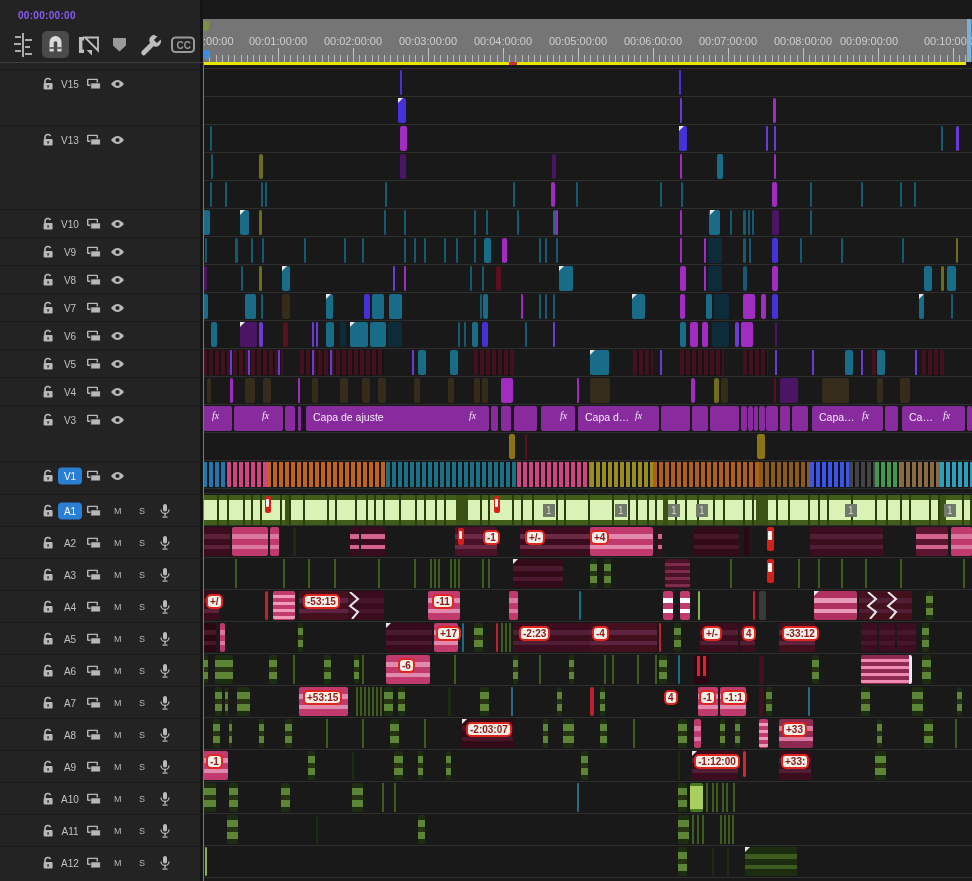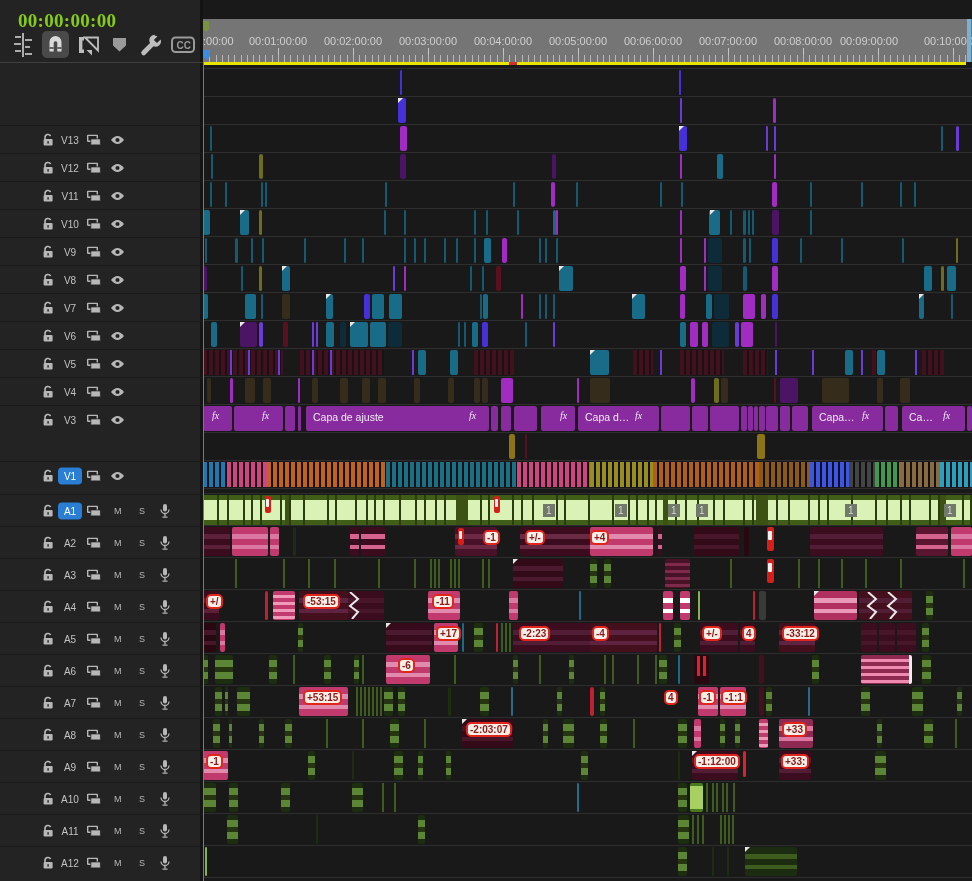--- a/index.html
+++ b/index.html
@@ -1,19 +1,19 @@
 <!DOCTYPE html>
 <html><head><meta charset="utf-8"><style>
 * { margin:0; padding:0; box-sizing:border-box; }
 body { width:972px; height:881px; background:#191919; overflow:hidden;
        font-family:"Liberation Sans",sans-serif; position:relative; }
 .hp { position:absolute; left:0; top:0; width:203px; height:881px; background:#232323;
       border-right:3px solid #141414; }
-.tc { position:absolute; left:18px; top:10px; color:#84cc16; font-size:19px; font-weight:bold;
-      letter-spacing:0.3px;font-family:Liberation Serif, serif; }
+.tc { position:absolute; left:18px; top:10px; color:#8b5cf6; font-size:10px; font-weight:bold;
+      letter-spacing:0.3px; }
 .tb { position:absolute; left:1px; top:30px; }
 .hr { position:absolute; left:0; width:203px; border-top:1px solid #1a1a1a; }
 .ic { position:absolute; top:50%; transform:translateY(-50%); line-height:0; }
 .nm { position:absolute; left:56px; width:28px; text-align:center; top:50%; transform:translateY(-50%);
       color:#c2c2c2; font-size:10px; }
 .bb { position:absolute; left:58px; width:24px; top:50%; transform:translateY(-50%); text-align:center;
       color:#fff; font-size:10px; background:#2a7fd4; border-radius:4px; padding:3px 0; }
 .ms { position:absolute; top:50%; transform:translateY(-50%); color:#b8b8b8; font-size:9px; }
 .tl { position:absolute; left:203px; top:0; width:769px; height:881px; background:#191919; }
 .sep { position:absolute; left:0; width:100%; height:1px; background:#2e2e2e; }
@@ -683,59 +683,43 @@
 <path d="M84 7.5 L97 20.5 V7.5 Z" fill="none" stroke="#bdbdbd" stroke-width="1.8"></path>
 <path d="M85.5 20 l5.5 5.5 v-5.5 Z"></path>
 </g>
 <path d="M112 8 h13 v7.5 l-6.5 6 -6.5 -6 Z" fill="#9a9a9a"></path>
 <g transform="translate(140,4) scale(0.95)">
 <path d="M14.5 0.8 a5.8 5.8 0 0 0 -5 8.7 L1 18 a2.6 2.6 0 0 0 3.7 3.7 L13.2 13 a5.8 5.8 0 0 0 7.5 -7.3 l-3.9 3.9 -3.3 -3.3 3.9 -3.9 a5.8 5.8 0 0 0 -2.9 -0.6 Z" fill="#bdbdbd"></path>
 </g>
 <rect x="171" y="7.5" width="22" height="14.5" rx="3.5" fill="none" stroke="#9a9a9a" stroke-width="2"></rect>
 <text x="175.5" y="18.5" font-size="10" font-weight="bold" fill="#9a9a9a" font-family="Liberation Sans">CC</text>
 </svg>
-    <div class="hr" style="top:125px;height:28px;">
-      <span class="ic" style="left:42px"><svg width="13" height="14" viewBox="0 0 13 14">
-          <path d="M3 6 V4.4 A3 3 0 0 1 8.6 3" fill="none" stroke="#b8b8b8" stroke-width="1.6"></path>
-          <rect x="1.6" y="6" width="9" height="6.6" rx="1" fill="#b8b8b8"></rect>
-          <rect x="5.3" y="8.2" width="1.6" height="2.4" fill="#333"></rect>
-        </svg></span>
-      <span class="nm">V13</span>
+    <div class="hr" style="top:69px;height:28px;">
+      <span class="ic" style="left:42px"><svg width="13" height="14" viewBox="0 0 13 14">
+          <path d="M3 6 V4.4 A3 3 0 0 1 8.6 3" fill="none" stroke="#b8b8b8" stroke-width="1.6"></path>
+          <rect x="1.6" y="6" width="9" height="6.6" rx="1" fill="#b8b8b8"></rect>
+          <rect x="5.3" y="8.2" width="1.6" height="2.4" fill="#333"></rect>
+        </svg></span>
+      <span class="nm">V15</span>
       <span class="ic" style="left:87px"><svg width="14" height="11" viewBox="0 0 14 11">
           <rect x="0.7" y="0.7" width="9.6" height="6" rx="0.5" fill="none" stroke="#b8b8b8" stroke-width="1.4"></rect>
           <rect x="3.8" y="4.4" width="9.6" height="6" rx="0.5" fill="#b8b8b8" stroke="#232323" stroke-width="0.8"></rect>
         </svg></span>
       <span class="ic" style="left:110px"><svg width="15" height="10" viewBox="0 0 15 10">
           <path d="M1 5 Q7.5 -3 14 5 Q7.5 13 1 5 Z" fill="#b8b8b8"></path>
           <circle cx="7.5" cy="5" r="2.1" fill="#232323"></circle>
         </svg></span>
     </div>
-    <div class="hr" style="top:153px;height:28px;">
-      <span class="ic" style="left:42px"><svg width="13" height="14" viewBox="0 0 13 14">
-          <path d="M3 6 V4.4 A3 3 0 0 1 8.6 3" fill="none" stroke="#b8b8b8" stroke-width="1.6"></path>
-          <rect x="1.6" y="6" width="9" height="6.6" rx="1" fill="#b8b8b8"></rect>
-          <rect x="5.3" y="8.2" width="1.6" height="2.4" fill="#333"></rect>
-        </svg></span>
-      <span class="nm">V12</span>
-      <span class="ic" style="left:87px"><svg width="14" height="11" viewBox="0 0 14 11">
-          <rect x="0.7" y="0.7" width="9.6" height="6" rx="0.5" fill="none" stroke="#b8b8b8" stroke-width="1.4"></rect>
-          <rect x="3.8" y="4.4" width="9.6" height="6" rx="0.5" fill="#b8b8b8" stroke="#232323" stroke-width="0.8"></rect>
-        </svg></span>
-      <span class="ic" style="left:110px"><svg width="15" height="10" viewBox="0 0 15 10">
-          <path d="M1 5 Q7.5 -3 14 5 Q7.5 13 1 5 Z" fill="#b8b8b8"></path>
-          <circle cx="7.5" cy="5" r="2.1" fill="#232323"></circle>
-        </svg></span>
-    </div>
-    <div class="hr" style="top:181px;height:28px;">
-      <span class="ic" style="left:42px"><svg width="13" height="14" viewBox="0 0 13 14">
-          <path d="M3 6 V4.4 A3 3 0 0 1 8.6 3" fill="none" stroke="#b8b8b8" stroke-width="1.6"></path>
-          <rect x="1.6" y="6" width="9" height="6.6" rx="1" fill="#b8b8b8"></rect>
-          <rect x="5.3" y="8.2" width="1.6" height="2.4" fill="#333"></rect>
-        </svg></span>
-      <span class="nm">V11</span>
+    <div class="hr" style="top:125px;height:28px;">
+      <span class="ic" style="left:42px"><svg width="13" height="14" viewBox="0 0 13 14">
+          <path d="M3 6 V4.4 A3 3 0 0 1 8.6 3" fill="none" stroke="#b8b8b8" stroke-width="1.6"></path>
+          <rect x="1.6" y="6" width="9" height="6.6" rx="1" fill="#b8b8b8"></rect>
+          <rect x="5.3" y="8.2" width="1.6" height="2.4" fill="#333"></rect>
+        </svg></span>
+      <span class="nm">V13</span>
       <span class="ic" style="left:87px"><svg width="14" height="11" viewBox="0 0 14 11">
           <rect x="0.7" y="0.7" width="9.6" height="6" rx="0.5" fill="none" stroke="#b8b8b8" stroke-width="1.4"></rect>
           <rect x="3.8" y="4.4" width="9.6" height="6" rx="0.5" fill="#b8b8b8" stroke="#232323" stroke-width="0.8"></rect>
         </svg></span>
       <span class="ic" style="left:110px"><svg width="15" height="10" viewBox="0 0 15 10">
           <path d="M1 5 Q7.5 -3 14 5 Q7.5 13 1 5 Z" fill="#b8b8b8"></path>
           <circle cx="7.5" cy="5" r="2.1" fill="#232323"></circle>
         </svg></span>
     </div>
     <div class="hr" style="top:209px;height:28px;">

